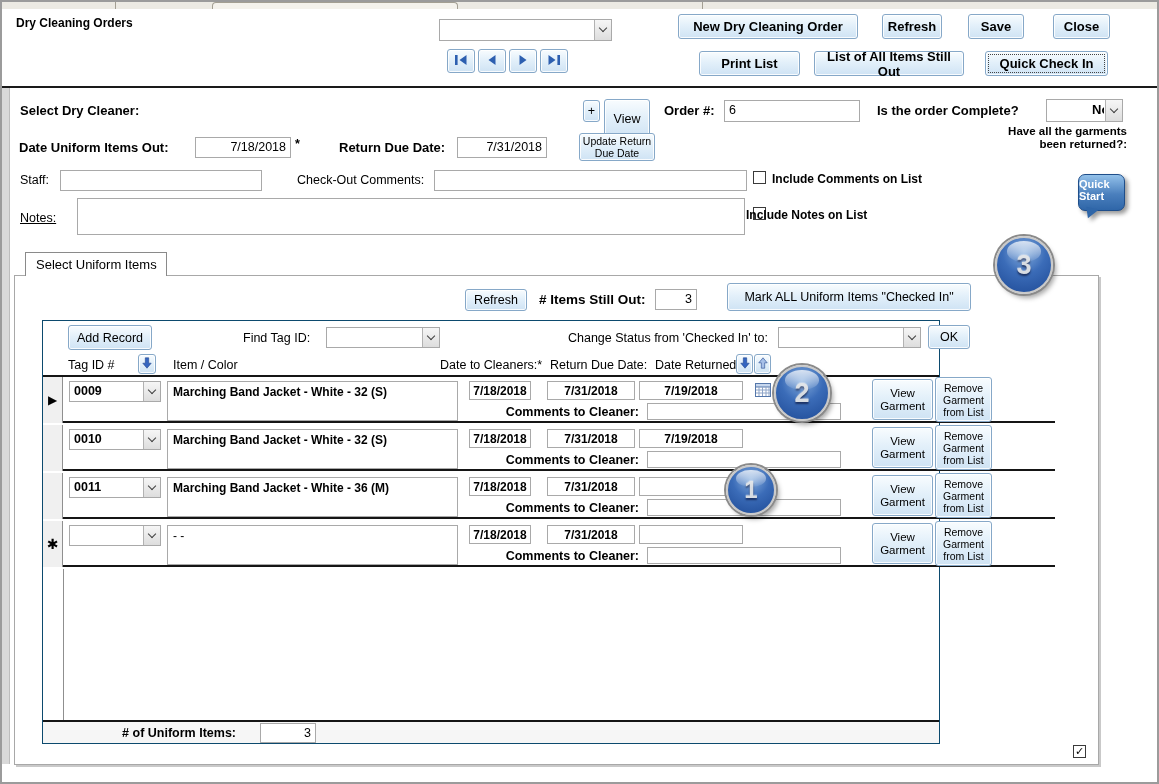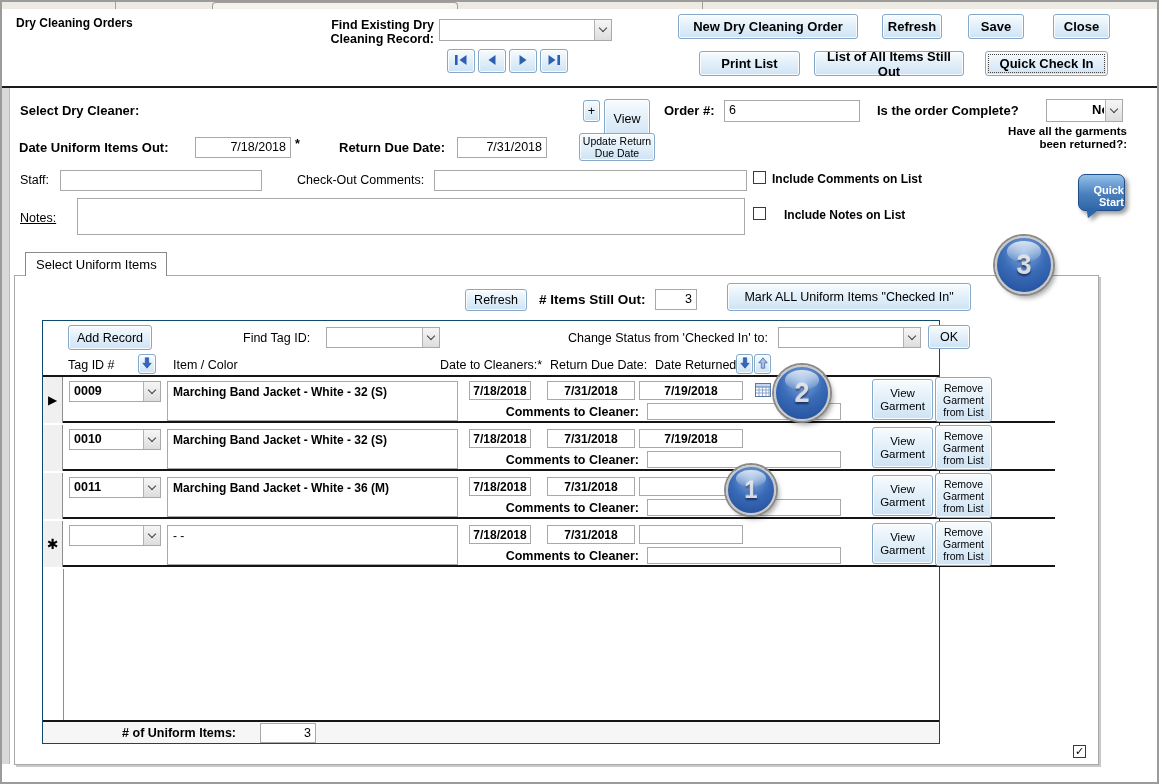--- a/index.html
+++ b/index.html
@@ -49,21 +49,21 @@
       border:2px solid #c9c9c9; box-shadow:0 0 0 2px #8a8a8a, 3px 4px 5px rgba(0,0,0,.35);
       display:flex; align-items:center; justify-content:center; z-index:50; }
   .callout::before { content:""; position:absolute; left:18%; top:6%; width:64%; height:38%;
       border-radius:50%; background:linear-gradient(rgba(255,255,255,.75), rgba(255,255,255,.05)); }
   .cnum { font-weight:bold; font-size:27px; color:#d7dce2;
           text-shadow:0 2px 2px rgba(0,0,30,.55), 0 -1px 1px rgba(255,255,255,.35); }
   
   .qs { left:1076px; top:172px; width:47px; height:37px; z-index:40;
         background:linear-gradient(#93c1ea, #4a7fbd 55%, #2f66a8);
         border:1px solid #1f4e8a; border-radius:7px; color:#fff; font-weight:bold;
-        font-size:11px; line-height:12px; text-align:right; padding-top:9px;
+        font-size:11px; line-height:12px; text-align:left; padding-top:3px;
         filter:drop-shadow(3px 3px 2px #9a9a9a); }
   .qs-tail { position:absolute; left:6px; bottom:-9px; width:0; height:0;
         border-left:4px solid transparent; border-right:9px solid transparent;
         border-top:11px solid #2f66a8; transform:rotate(12deg); }
   .tabpanel { left:12px; top:273px; width:1085px; height:490px; border:1px solid #a8a8a8;
         background:#fff; box-shadow:2px 2px 0 #c9c9c9; }
   .tab { left:23px; top:250px; width:142px; height:24px; background:#fff; z-index:5;
         border:1px solid #8a8a8a; border-bottom:none; font-size:13px;
         display:flex; align-items:center; padding-left:10px; }
   input.field, textarea.field { outline:none; }
@@ -75,21 +75,20 @@
 <div class="win">
 
   <div class="abs" style="left:0;right:0;top:0;height:7px;background:#eceae3;">
     <div class="abs" style="left:113px;top:0;width:1px;height:7px;background:#a39f93;"></div>
     <div class="abs" style="left:210px;top:0;width:246px;height:7px;border:1px solid #a39f93;border-bottom:none;border-radius:4px 4px 0 0;background:#f4f2ec;"></div>
     <div class="abs" style="left:700px;top:0;width:1px;height:7px;background:#a39f93;"></div>
   </div>
 
   <div class="abs b" style="left:14px;top:14px;font-size:12px;">Dry Cleaning Orders</div>
 
-  <div class="abs b rt" style="left:302px;top:16px;width:130px;font-size:12.5px;line-height:14px;">Find Existing Dry Cleaning Record:</div>
   <div class="combo" style="left:437px;top:17px;width:173px;height:22px;">
     <span class="cbtn">
         <span class="chev"></span>
       </span>
   </div>
 
   <div class="btn abs" style="left:445px;top:47px;width:28px;height:24px;">
     <span><svg width="14" height="12" viewBox="0 0 14 12">
           <rect x="1" y="1" width="2.6" height="10" fill="#2d5fb0"></rect>
           <path d="M12.5 1 L5.5 6 L12.5 11 Z" fill="#2d5fb0"></path>
@@ -154,21 +153,21 @@
   <div class="abs lbl" style="left:18px;top:171px;">Staff:</div>
   <input class="field abs" style="left: 58px; top: 168px; width: 202px; height: 21px;">
   <div class="abs lbl" style="left:295px;top:171px;">Check-Out Comments:</div>
   <input class="field abs" style="left: 432px; top: 168px; width: 313px; height: 21px;">
   <div class="chk abs" style="left:751px;top:169px;"></div>
   <div class="abs lbl" style="left:770px;top:170px;font-weight:600;font-size:12px;">Include Comments on List</div>
 
   <div class="abs lbl" style="left:18px;top:209px;text-decoration:underline;">Notes:</div>
   <textarea class="field abs" style="left: 75px; top: 196px; width: 668px; height: 37px;"></textarea>
   <div class="chk abs" style="left:751px;top:205px;"></div>
-  <div class="abs lbl" style="left:782px;top:206px;font-weight:600;font-size:12px;">Include Notes on List</div>
+  <div class="abs lbl" style="left:744px;top:206px;font-weight:600;font-size:12px;">Include Notes on List</div>
 
   <div class="abs qs">
     <span style="display:inline-block;width:40px;">Quick Start</span>
     <span class="qs-tail"></span>
   </div>
 
   <div class="abs tab">
     <span>Select Uniform Items</span>
   </div>
   <div class="abs tabpanel"></div>

